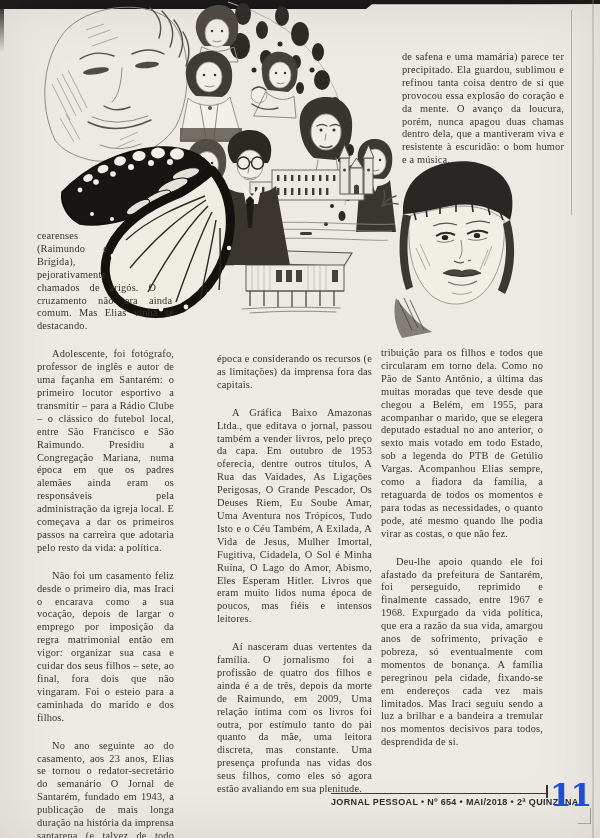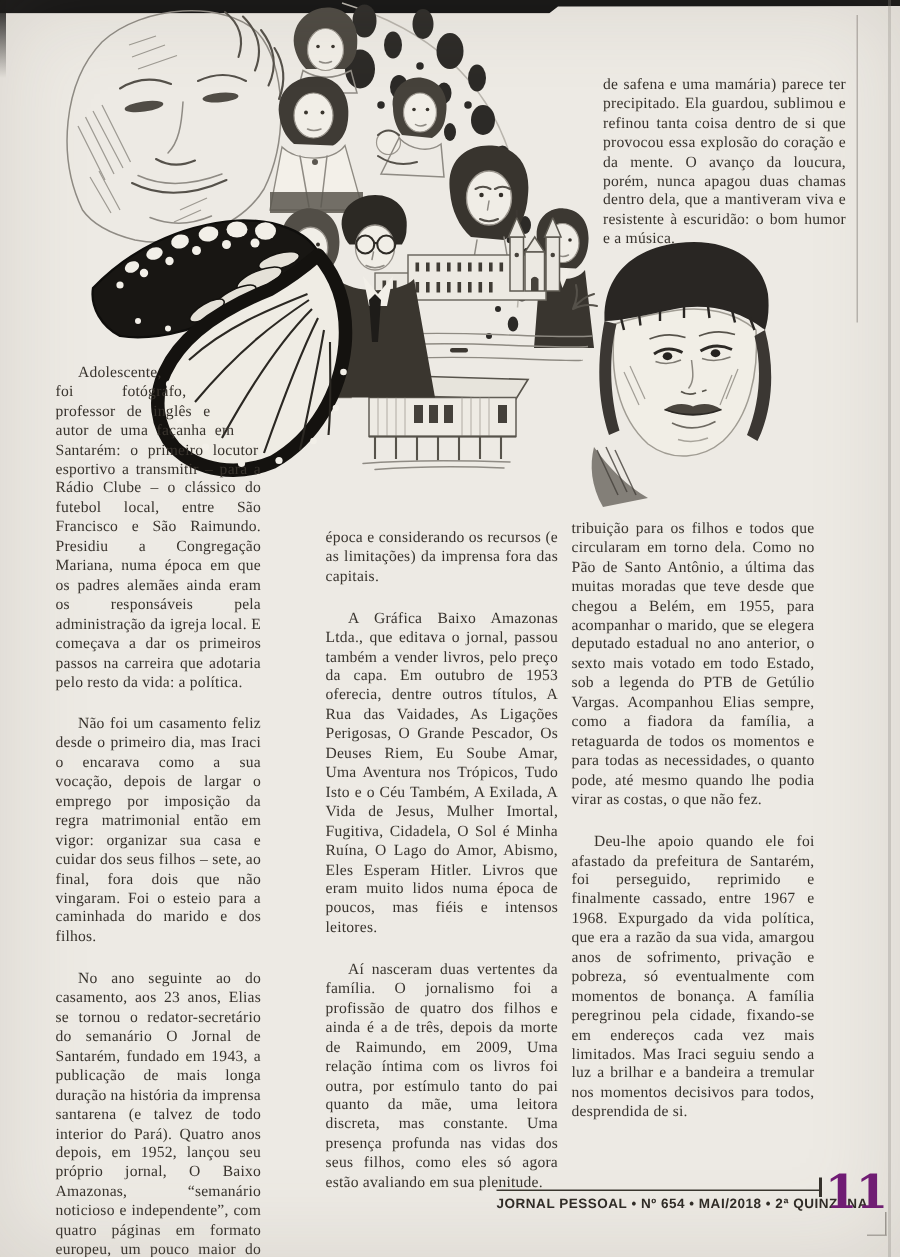--- a/index.html
+++ b/index.html
@@ -36,21 +36,21 @@
   .footer-credit{
     position:absolute;left:331px;top:793px;width:215px;
     border-top:1.6px solid #3a362f;padding-top:3px;
     font-family:"Liberation Sans",sans-serif;font-size:9px;font-weight:bold;
     letter-spacing:.35px;color:#2f2b26;white-space:nowrap;text-align:center;
   }
   .footer-tick{position:absolute;left:546px;top:785px;width:2px;height:13px;background:#35312b;}
   .page-number{
     position:absolute;left:550px;top:780px;
     font-family:"DejaVu Serif",serif;font-weight:bold;font-size:31px;line-height:1;
-    color:#701a75;letter-spacing:-1px;
+    color:#1d4ed8;letter-spacing:-1px;
   }
   
   .collage{position:absolute;left:0;top:0;}
   .sk{stroke:#8f8b84;fill:none;stroke-width:1;stroke-linecap:round;}
   .skd{stroke:#55514a;fill:none;stroke-width:1.4;stroke-linecap:round;}
 </style>
 </head>
 <body>
 
 <div class="page">
@@ -361,21 +361,21 @@
       <path d="M396,298 C406,312 418,324 432,332 L402,338 C394,324 393,310 396,298 Z" fill="#55514a" opacity="0.7"></path>
       <g stroke="#45413b" stroke-width="1" opacity="0.8">
         <line x1="398" y1="300" x2="412" y2="330"></line>
           <line x1="404" y1="298" x2="418" y2="328"></line>
         <line x1="410" y1="300" x2="424" y2="330"></line>
       </g>
     </g>
   </svg>
 
   <div class="col col-left">
-    <p><span class="wrap-spacer"></span></p>
+    <p><span class="wrap-spacer"></span><span>cearenses (Raimundo e Brígida), pejorativamente chamados de arigós. O cruzamento não era ainda comum. Mas Elias vinha se destacando.</span></p>
     <p class="ind">Adolescente, foi fotógrafo, professor de inglês e autor de uma façanha em Santarém: o primeiro locutor esportivo a transmitir – para a Rádio Clube – o clássico do futebol local, entre São Francisco e São Raimundo. Presidiu a Congregação Mariana, numa época em que os padres alemães ainda eram os responsáveis pela administração da igreja local. E começava a dar os primeiros passos na carreira que adotaria pelo resto da vida: a política.</p>
     <p class="ind">Não foi um casamento feliz desde o primeiro dia, mas Iraci o encarava como a sua vocação, depois de largar o emprego por imposição da regra matrimonial então em vigor: organizar sua casa e cuidar dos seus filhos – sete, ao final, fora dois que não vingaram. Foi o esteio para a caminhada do marido e dos filhos.</p>
     <p class="ind">No ano seguinte ao do casamento, aos 23 anos, Elias se tornou o redator-secretário do semanário O Jornal de Santarém, fundado em 1943, a publicação de mais longa duração na história da imprensa santarena (e talvez de todo interior do Pará). Quatro anos depois, em 1952, lançou seu próprio jornal, O Baixo Amazonas, “semanário noticioso e independente”, com quatro páginas em formato europeu, um pouco maior do que o tablóide. Passado mais de meio século, o jornal ainda tem um ar moderno. Era bem feito para os padrões da</p>
   </div>
 
   <div class="col col-mid">
     <p>época e considerando os recursos (e as limitações) da imprensa fora das capitais.</p>
     <p class="ind">A Gráfica Baixo Amazonas Ltda., que editava o jornal, passou também a vender livros, pelo preço da capa. Em outubro de 1953 oferecia, dentre outros títulos, A Rua das Vaidades, As Ligações Perigosas, O Grande Pescador, Os Deuses Riem, Eu Soube Amar, Uma Aventura nos Trópicos, Tudo Isto e o Céu Também, A Exilada, A Vida de Jesus, Mulher Imortal, Fugitiva, Cidadela, O Sol é Minha Ruína, O Lago do Amor, Abismo, Eles Esperam Hitler. Livros que eram muito lidos numa época de poucos, mas fiéis e intensos leitores.</p>
     <p class="ind">Aí nasceram duas vertentes da família. O jornalismo foi a profissão de quatro dos filhos e ainda é a de três, depois da morte de Raimundo, em 2009, Uma relação íntima com os livros foi outra, por estímulo tanto do pai quanto da mãe, uma leitora discreta, mas constante. Uma presença profunda nas vidas dos seus filhos, como eles só agora estão avaliando em sua plenitude.</p>
   </div>

